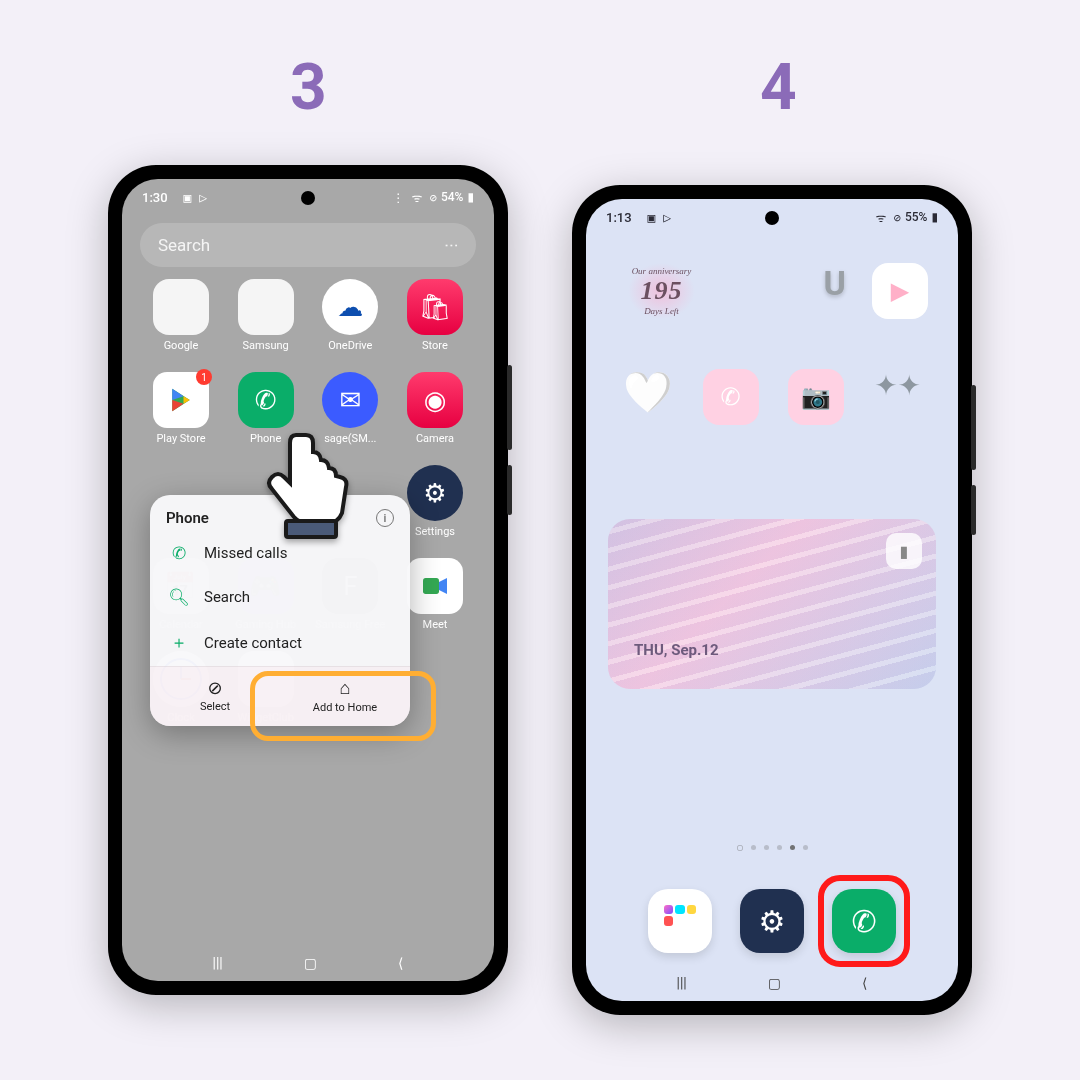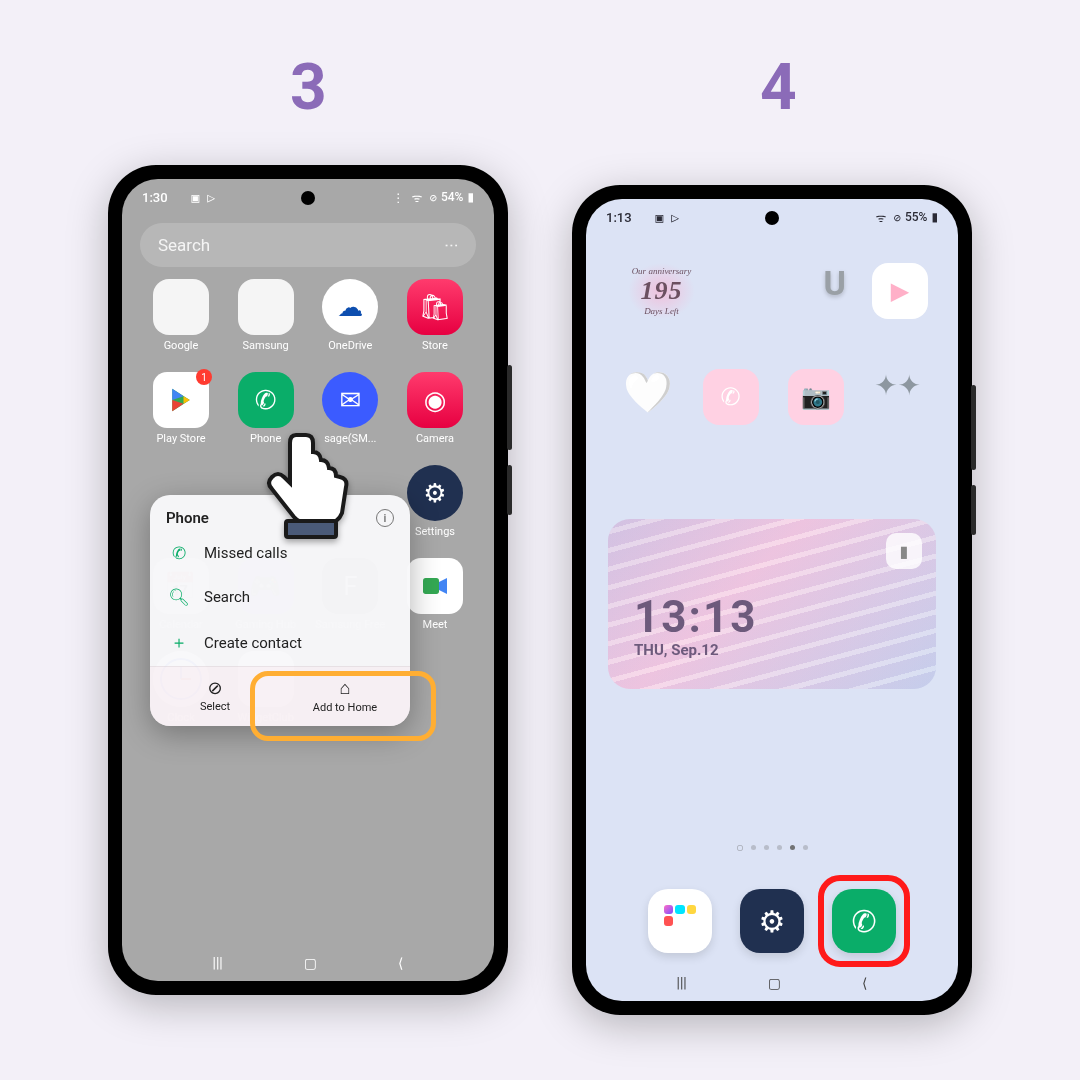--- a/index.html
+++ b/index.html
@@ -70,21 +70,21 @@
     height: 36px;
     display: flex;
     justify-content: space-between;
     align-items: center;
     padding: 0 20px;
     font-size: 13px;
     font-weight: 500;
   }
   .status3 { color: #fff; }
   .status4 { color: #2a2a35; }
-  .status-left { display: flex; gap: 24px; align-items: center; }
+  .status-left { display: flex; gap: 16px; align-items: center; }
   .status-right { display: flex; gap: 4px; align-items: center; font-size:12px;}
   .status-icons { font-family: monospace; }
 
   
   .search-bar {
     position: absolute;
     top: 44px;
     left: 18px;
     right: 18px;
     height: 44px;
@@ -561,21 +561,20 @@
       <span class="chrome-heart">🤍</span>
       <span class="tile tile-pink">✆</span>
       <span class="tile tile-pink">📷</span>
       <span class="stars">✦✦</span>
     </div>
 
     <div class="clock-widget">
       <div class="clock-stripes"></div>
       <div class="clock-batt">▮</div>
       <div class="clock-text">
-        <div class="clock-time">13:13</div>
         <div class="clock-date">THU, Sep.12</div>
       </div>
     </div>
 
     <div class="dots">
       <span class="dh"></span>
         <span class="d"></span>
         <span class="d"></span>
         <span class="d"></span>
         <span class="d active"></span>

